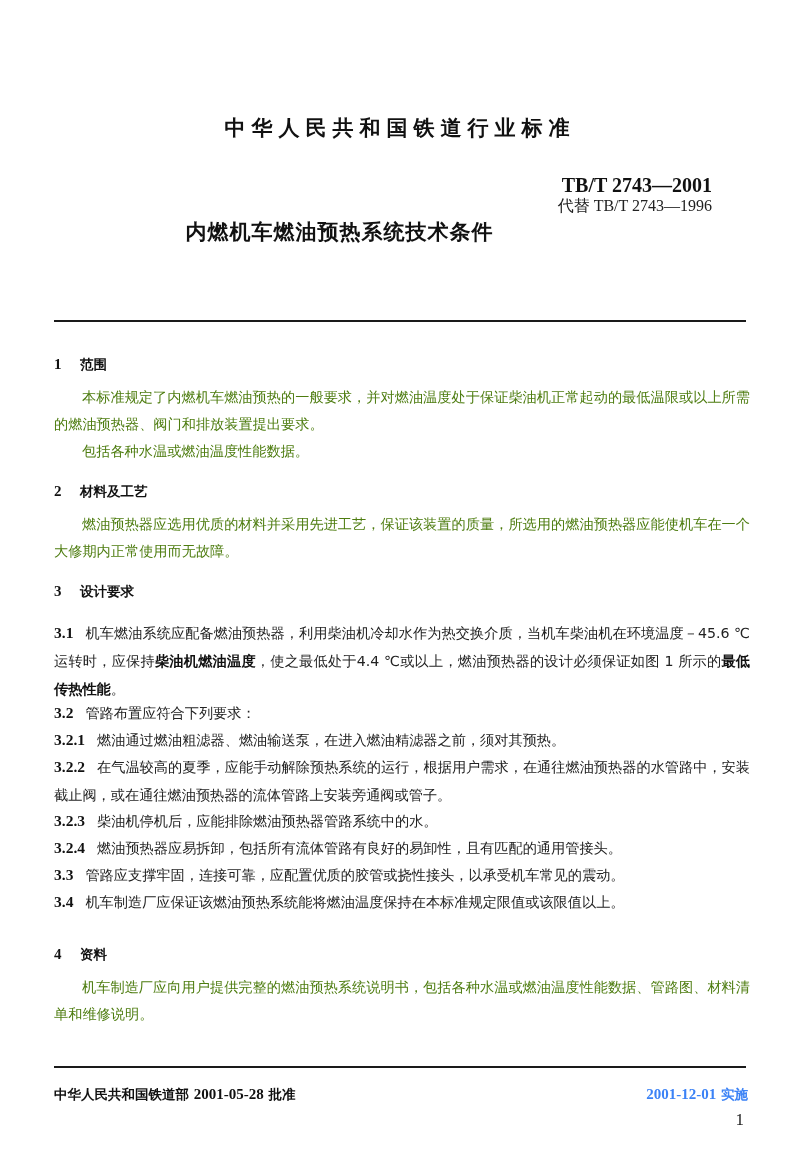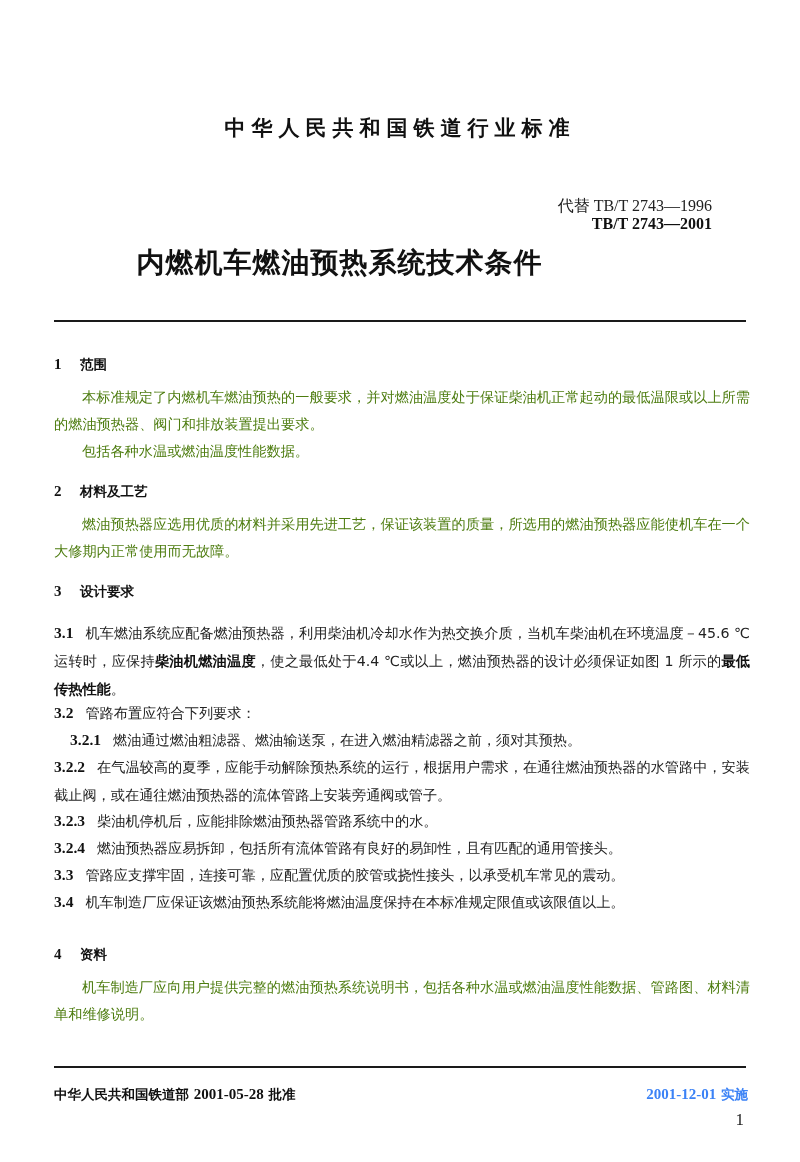--- a/index.html
+++ b/index.html
@@ -18,36 +18,35 @@
       font-weight: bold;
       font-size: 21px;
       letter-spacing: 6px;
       color: #111;
     }
     .std-code {
       right: 88px; top: 174px;
       text-align: center;
       font-family: "Liberation Serif", "DejaVu Serif", serif;
       font-weight: bold;
-      font-size: 16px;
+      font-size: 20px;
       color: #111;
-      margin-top: 41px;
     }
     .std-replace {
       right: 88px; top: 196px;
       font-family: "Liberation Serif", "DejaVu Serif", serif;
       font-size: 16px;
       color: #222;
     }
     .doc-title {
-      left: 0; width: 679px; top: 244px;
+      left: 0; width: 679px; top: 218px;
       text-align: center;
       font-family: "DejaVu Sans", "Liberation Sans", sans-serif;
       font-weight: bold;
-      font-size: 28px;
+      font-size: 21px;
       letter-spacing: 1px;
       color: #111;
     }
     .rule {
       left: 54px; width: 692px; height: 2px;
       background: #1a1a1a;
     }
     .section-head {
       left: 54px;
       font-family: "DejaVu Sans", "Liberation Sans", sans-serif;
@@ -129,21 +128,21 @@
   <span class="num">3</span><span>设计要求</span>
 </div>
 
 <div class="abs clause" style="top:619px;">
   <span class="cnum">3.1</span><span>机车燃油系统应配备燃油预热器，利用柴油机冷却水作为热交换介质，当机车柴油机在环境温度－45.6 ℃运转时，应保持</span><span class="bold">柴油机燃油温度</span><span>，使之最低处于4.4 ℃或以上，燃油预热器的设计必须保证如图 1 所示的</span><span class="bold">最低传热性能</span><span>。</span>
 </div>
 
 <div class="abs clause" style="top:699px;">
   <span class="cnum">3.2</span><span>管路布置应符合下列要求：</span>
 </div>
-<div class="abs clause" style="top:726px;margin-left:16px;">
+<div class="abs clause" style="top:726px;">
   <span class="cnum">3.2.1</span><span>燃油通过燃油粗滤器、燃油输送泵，在进入燃油精滤器之前，须对其预热。</span>
 </div>
 <div class="abs clause" style="top:753px;">
   <span class="cnum">3.2.2</span><span>在气温较高的夏季，应能手动解除预热系统的运行，根据用户需求，在通往燃油预热器的水管路中，安装截止阀，或在通往燃油预热器的流体管路上安装旁通阀或管子。</span>
 </div>
 <div class="abs clause" style="top:807px;">
   <span class="cnum">3.2.3</span><span>柴油机停机后，应能排除燃油预热器管路系统中的水。</span>
 </div>
 <div class="abs clause" style="top:834px;">
   <span class="cnum">3.2.4</span><span>燃油预热器应易拆卸，包括所有流体管路有良好的易卸性，且有匹配的通用管接头。</span>

